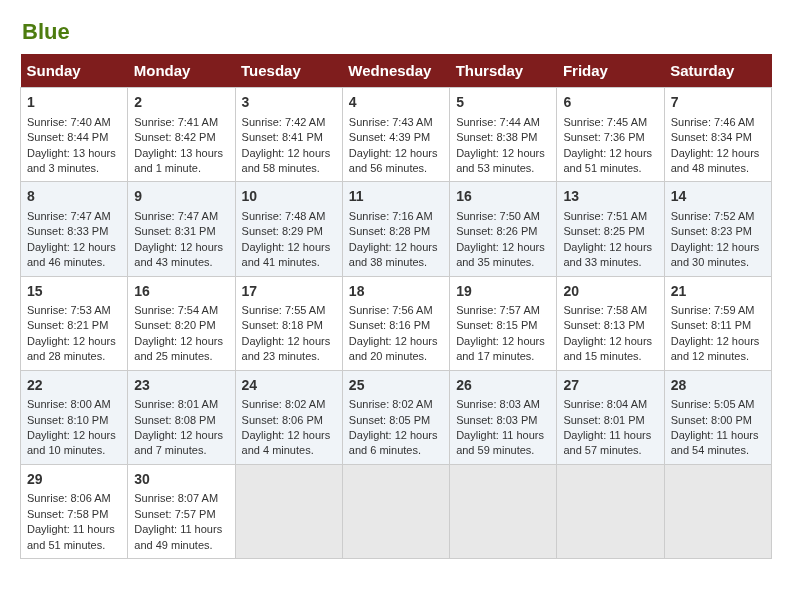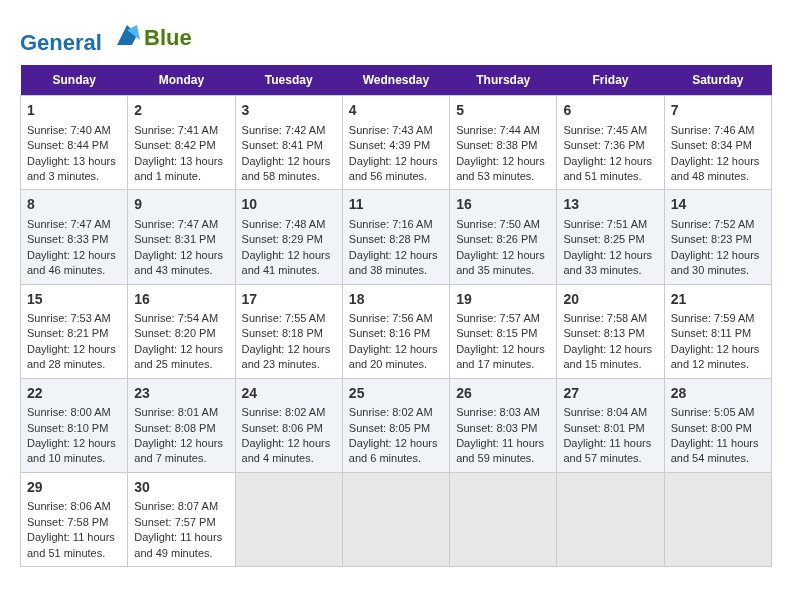--- a/index.html
+++ b/index.html
@@ -45,25 +45,25 @@
     .location-title {
       font-size: 16px;
       color: #555;
     }
     table {
       width: 100%;
       border-collapse: collapse;
       font-size: 11px;
     }
     thead tr th {
-      background-color: #4c1d95;
+      background-color: #7f1d1d;
       color: #fff;
       padding: 8px 6px;
-      text-align: center;
-      font-size: 12px;
+      text-align: left;
+      font-size: 15px;
       font-weight: bold;
     }
     tbody tr td {
       border: 1px solid #ccc;
       vertical-align: top;
       padding: 5px 6px;
       height: 90px;
       width: calc(100% / 7);
       color: #333;
       line-height: 1.4;
@@ -87,27 +87,20 @@
       background-color: #e8e8e8;
     }
   </style>
 </head>
 <body>
 
 <div class="header">
   <div class="logo">
     <div>
       <div style="display:flex;align-items:center;">
-        <div class="logo-text">
-          <span>General</span>
-          <svg class="logo-icon" viewBox="0 0 30 30" xmlns="http://www.w3.org/2000/svg">
-            <polygon points="5,25 15,5 25,15 20,25" fill="#1a6faf"></polygon>
-            <polygon points="15,10 25,5 28,20" fill="#4db8ff"></polygon>
-          </svg>
-        </div>
         <div class="logo-text" style="color:#4d7c0f;font-weight:bold;font-size:22px;margin-left:2px;">Blue</div>
       </div>
     </div>
   </div>
   <div class="title-block">
     <div class="month-title"></div>
     <div class="location-title"></div>
   </div>
 </div>
 

